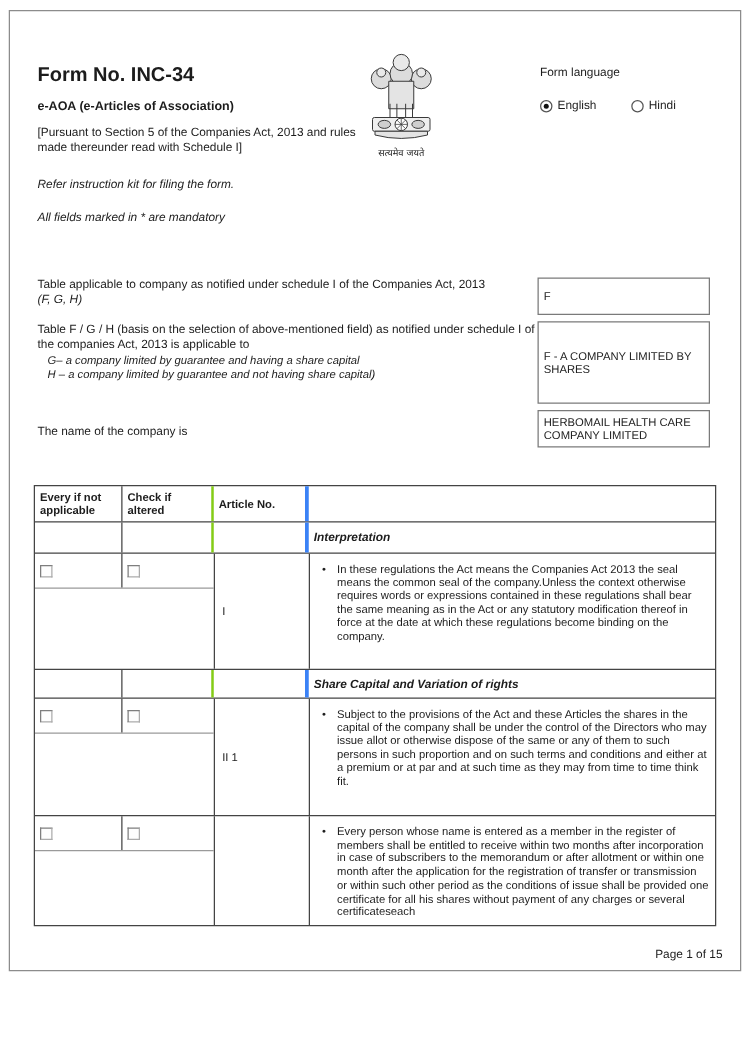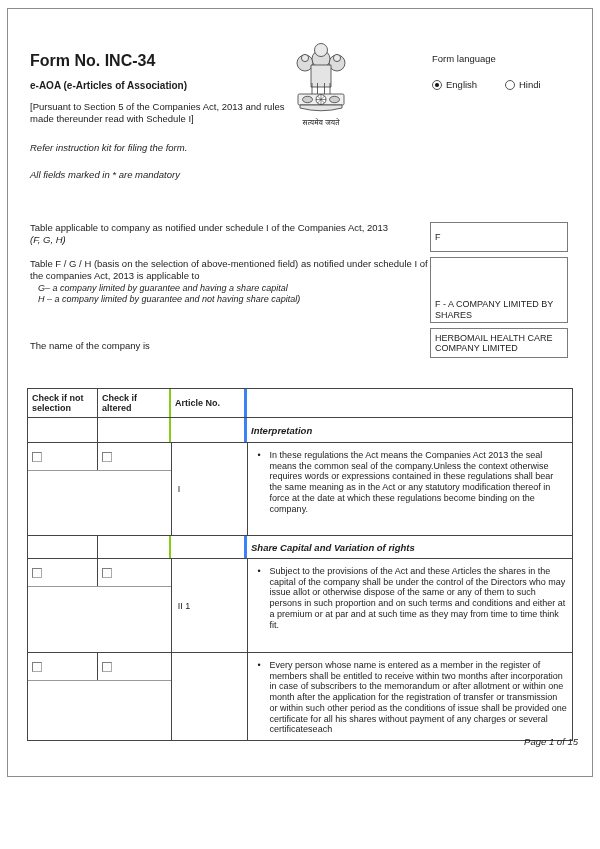--- a/index.html
+++ b/index.html
@@ -91,33 +91,33 @@
 </div>
 <div class="abs inputbox" style="left:430px;top:222px;width:138px;height:30px;">
   <span>F</span>
 </div>
 
 <div class="abs t95" style="left:30px;top:258px;width:398px;">Table F / G / H (basis on the selection of above-mentioned field) as notified under schedule I of the companies Act, 2013 is applicable to</div>
 <div class="abs t9 it" style="left:38px;top:283px;width:390px;">
   <div>G– a company limited by guarantee and having a share capital</div>
   <div>H – a company limited by guarantee and not having share capital)</div>
 </div>
-<div class="abs inputbox" style="left:430px;top:257px;width:138px;height:66px;align-items:flex-end;">
+<div class="abs inputbox" style="left:430px;top:257px;width:138px;height:66px;">
   <span>F - A COMPANY LIMITED BY SHARES</span>
 </div>
 
 <div class="abs t95" style="left:30px;top:340px;">The name of the company is</div>
 <div class="abs inputbox" style="left:430px;top:328px;width:138px;height:30px;">
   <span>HERBOMAIL HEALTH CARE COMPANY LIMITED</span>
 </div>
 
 <div class="abs tbl">
 
   <div class="trow" style="height:29px;">
-    <div class="c c1 hcell">Check if not selection</div>
+    <div class="c c1 hcell">Every if not applicable</div>
     <div class="c c2 hcell">Check if altered</div>
     <div class="c c3 hcell">Article No.</div>
   </div>
 
   <div class="trow" style="height:25px;">
     <div class="c c1"></div>
     <div class="c c2"></div>
     <div class="c c3"></div>
     <div class="c c4">
       <div class="secttitle">Interpretation</div>
@@ -188,13 +188,13 @@
     <div class="c desccell">
       <div class="bullet-row">
         <span class="bullet-glyph">•</span>
         <span class="bullet-text">Every person whose name is entered as a member in the register of members shall be entitled to receive within two months after incorporation in case of subscribers to the memorandum or after allotment or within one month after the application for the registration of transfer or transmission or within such other period as the conditions of issue shall be provided one certificate for all his shares without payment of any charges or several certificateseach</span>
       </div>
     </div>
   </div>
 
 </div>
 
-<div class="abs pagefoot" style="right:22px;top:736px;font-style:italic;">Page 1 of 15</div>
+<div class="abs pagefoot" style="right:22px;top:758px;">Page 1 of 15</div>
 
 </body></html>

